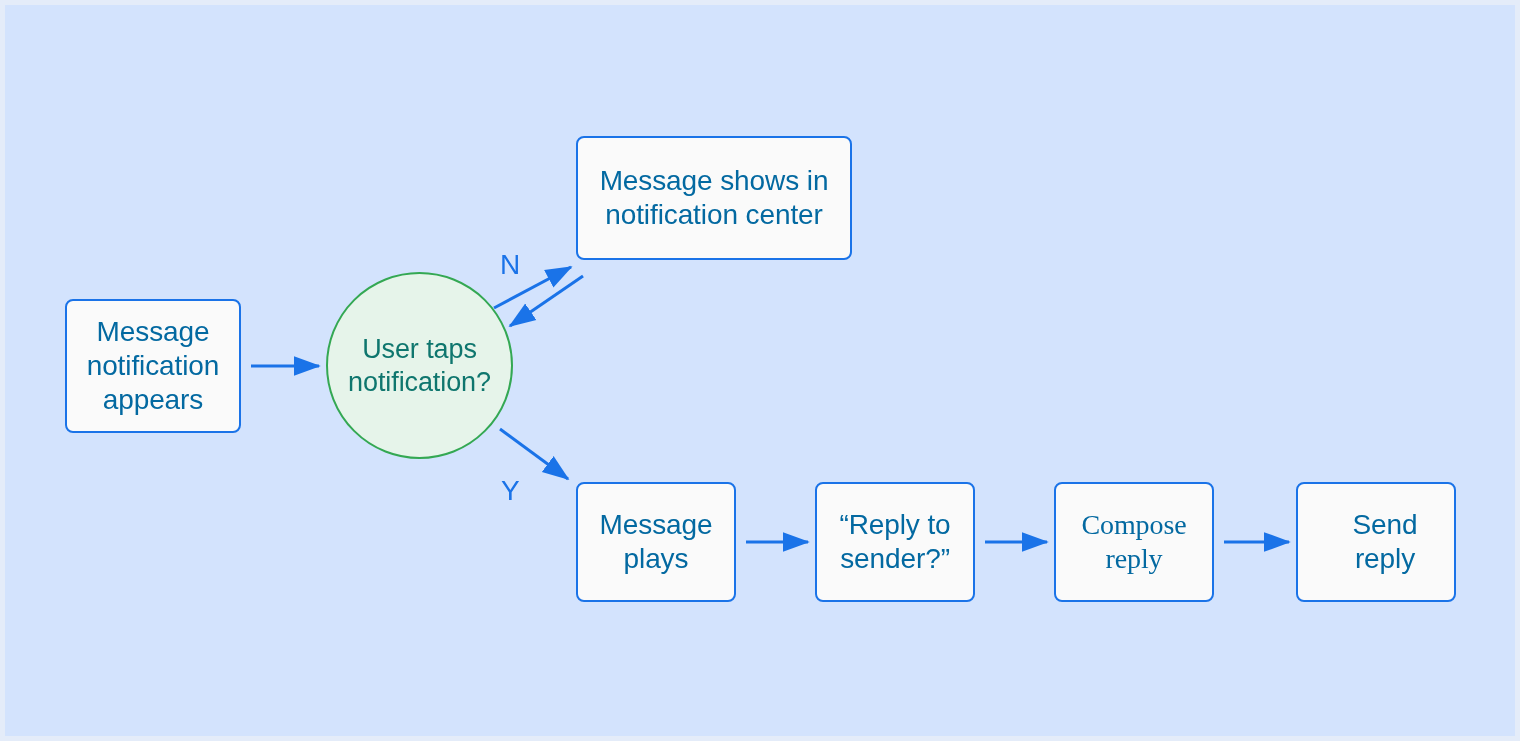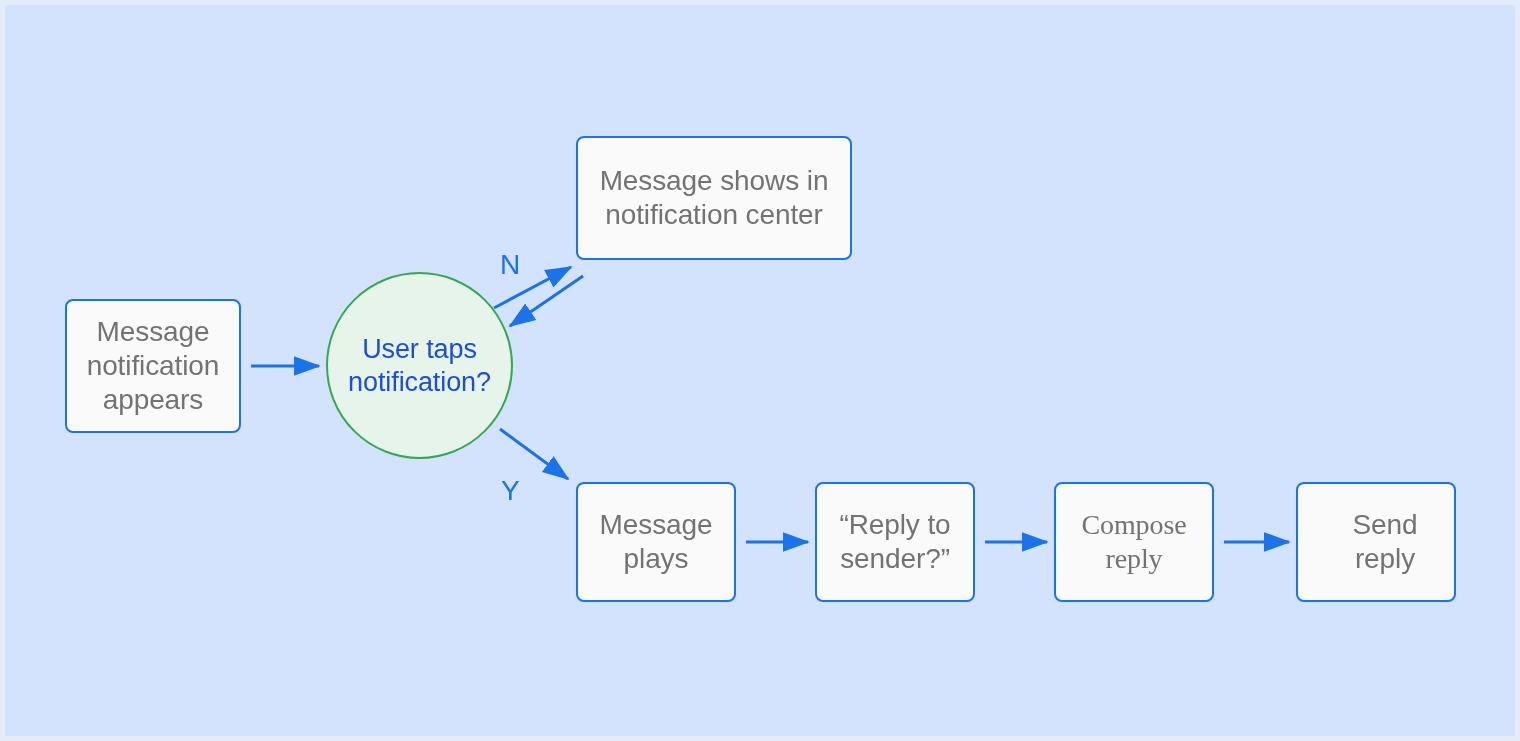--- a/index.html
+++ b/index.html
@@ -35,28 +35,28 @@
     justify-content: center;
     text-align: center;
     line-height: 1.22;
     white-space: pre-line;
     letter-spacing: -0.1px;
   }
   .node.process {
     background: #fafafa;
     border: 2px solid #1a73e8;
     border-radius: 8px;
-    color: #737373;
+    color: #0369a1;
     font-size: 28px;
   }
   .node.decision {
     background: #e6f4ea;
     border: 2px solid #34a853;
     border-radius: 50%;
-    color: #1d4ed8;
+    color: #0f766e;
     font-size: 27px;
   }
   .edge-label {
     position: absolute;
     color: #1a73e8;
     font-size: 28px;
     line-height: 1;
     pointer-events: none;
   }
 </style>

